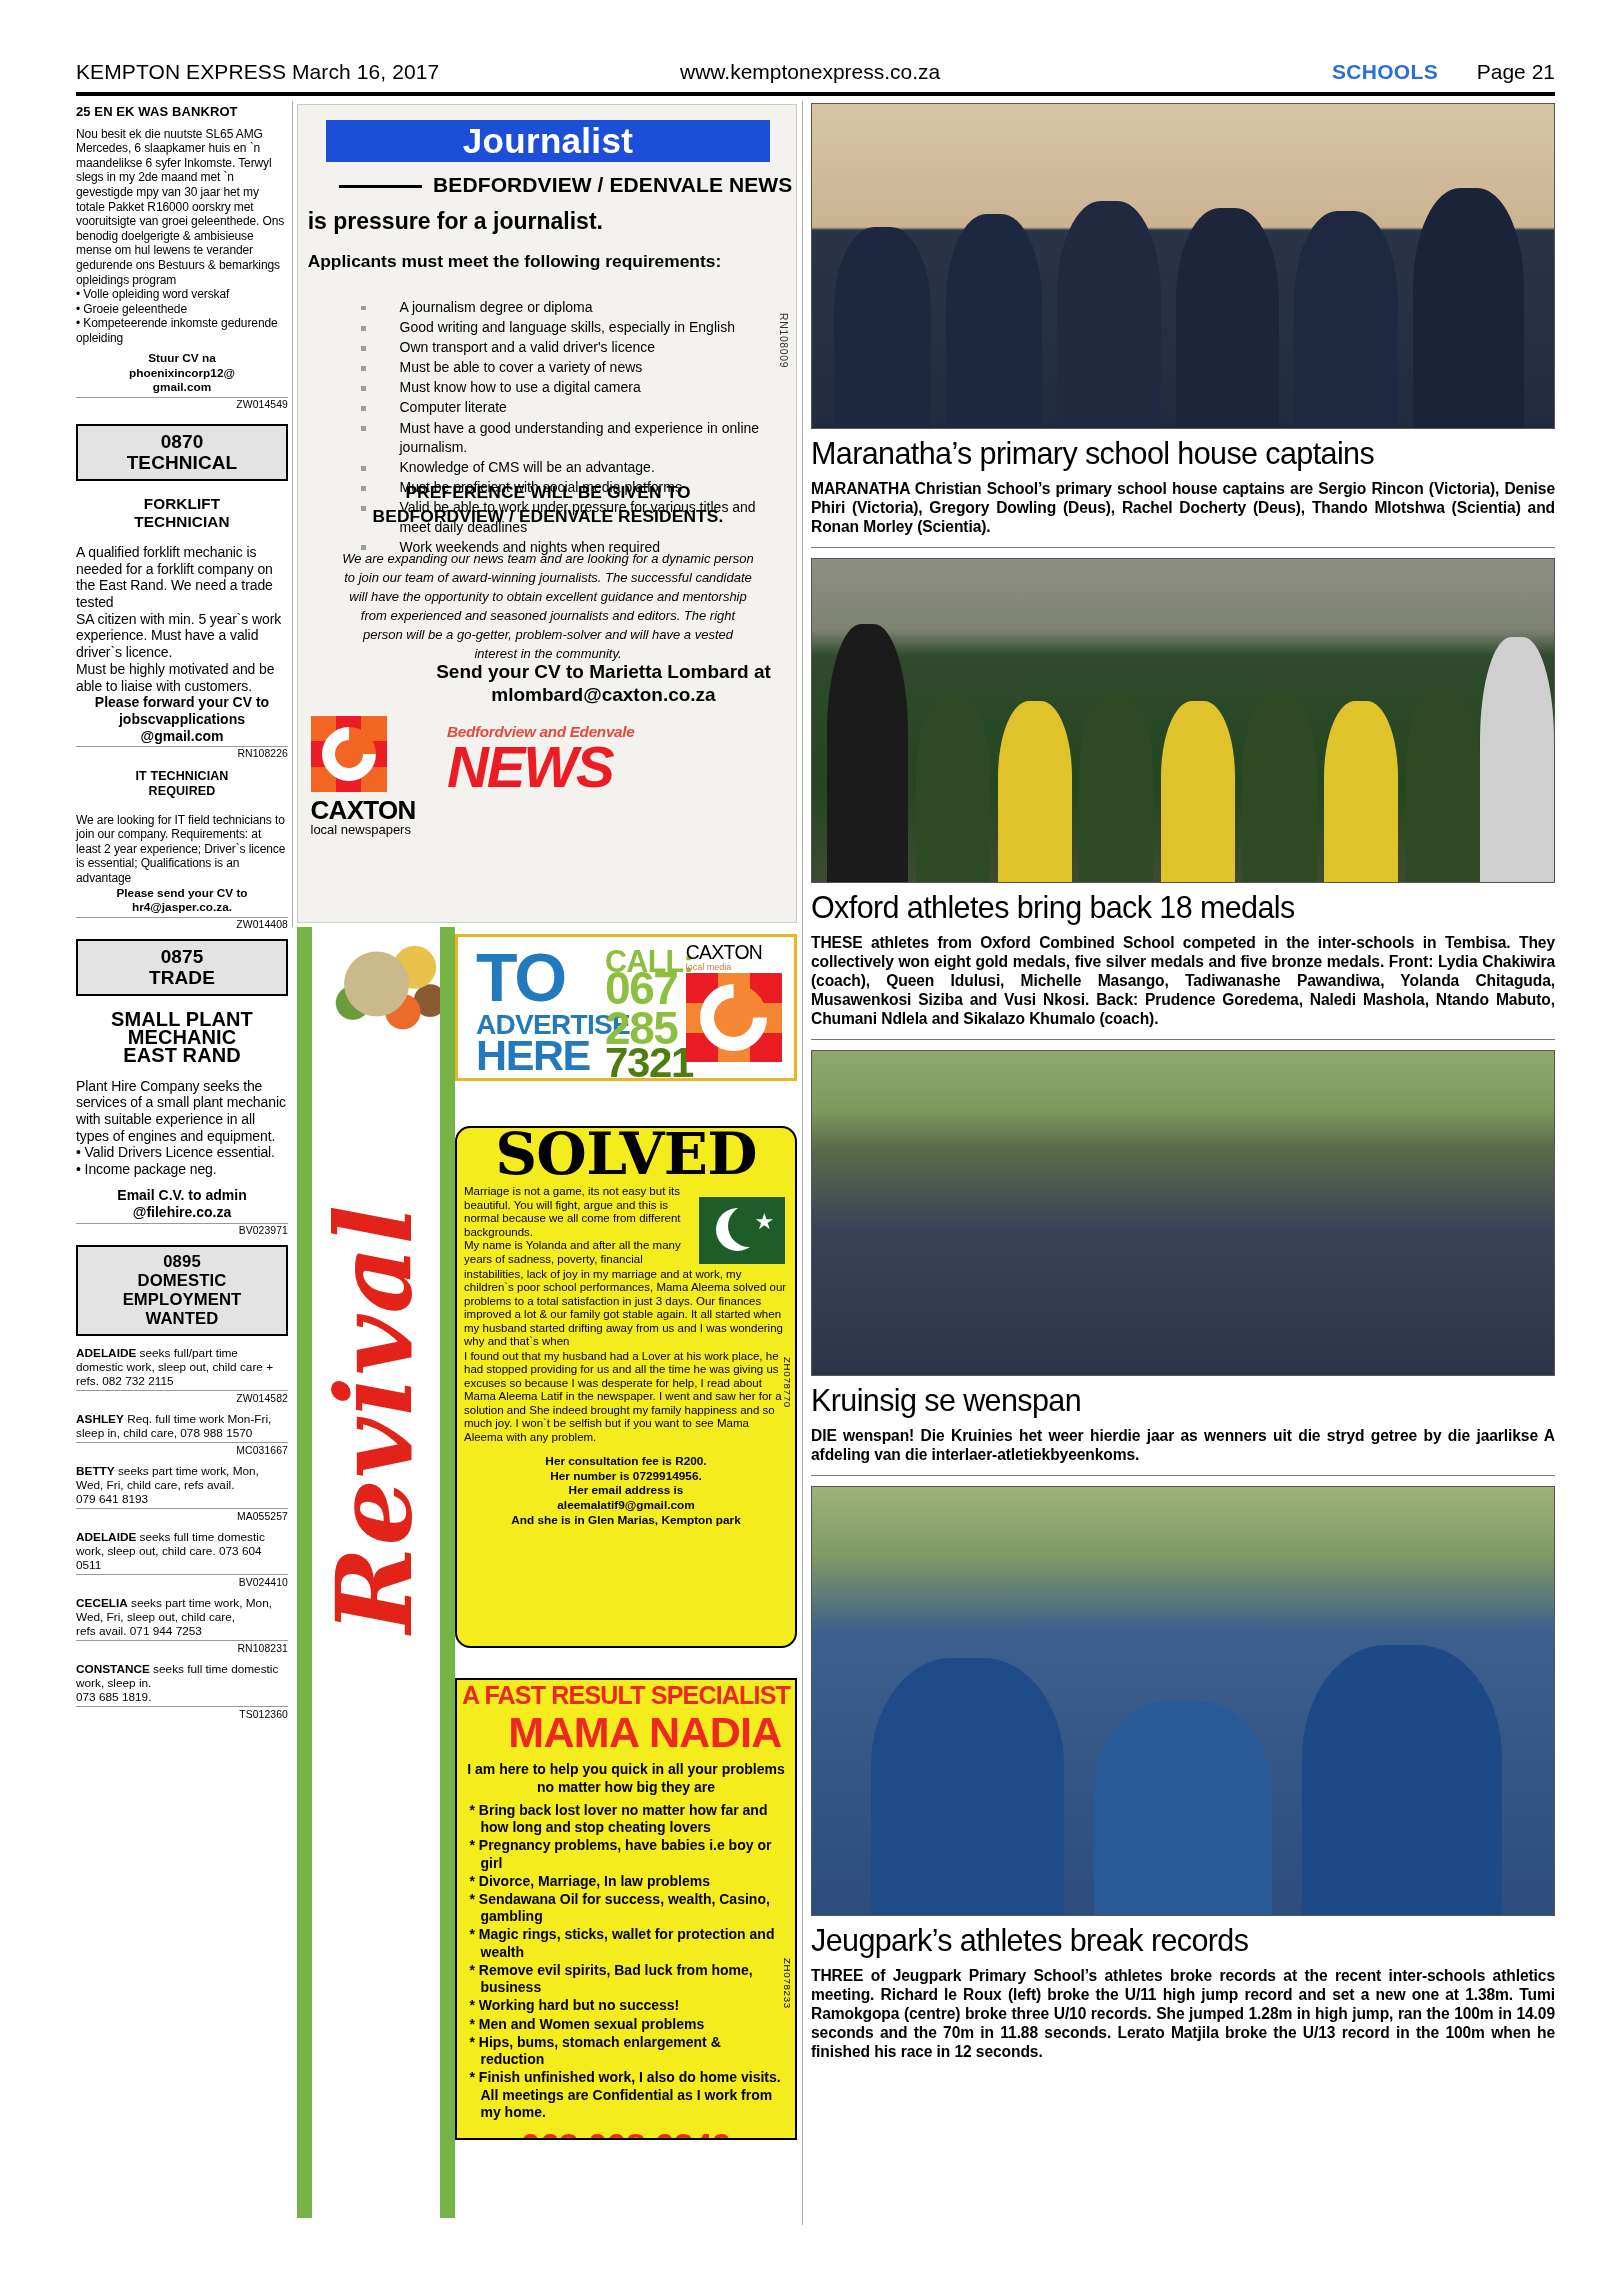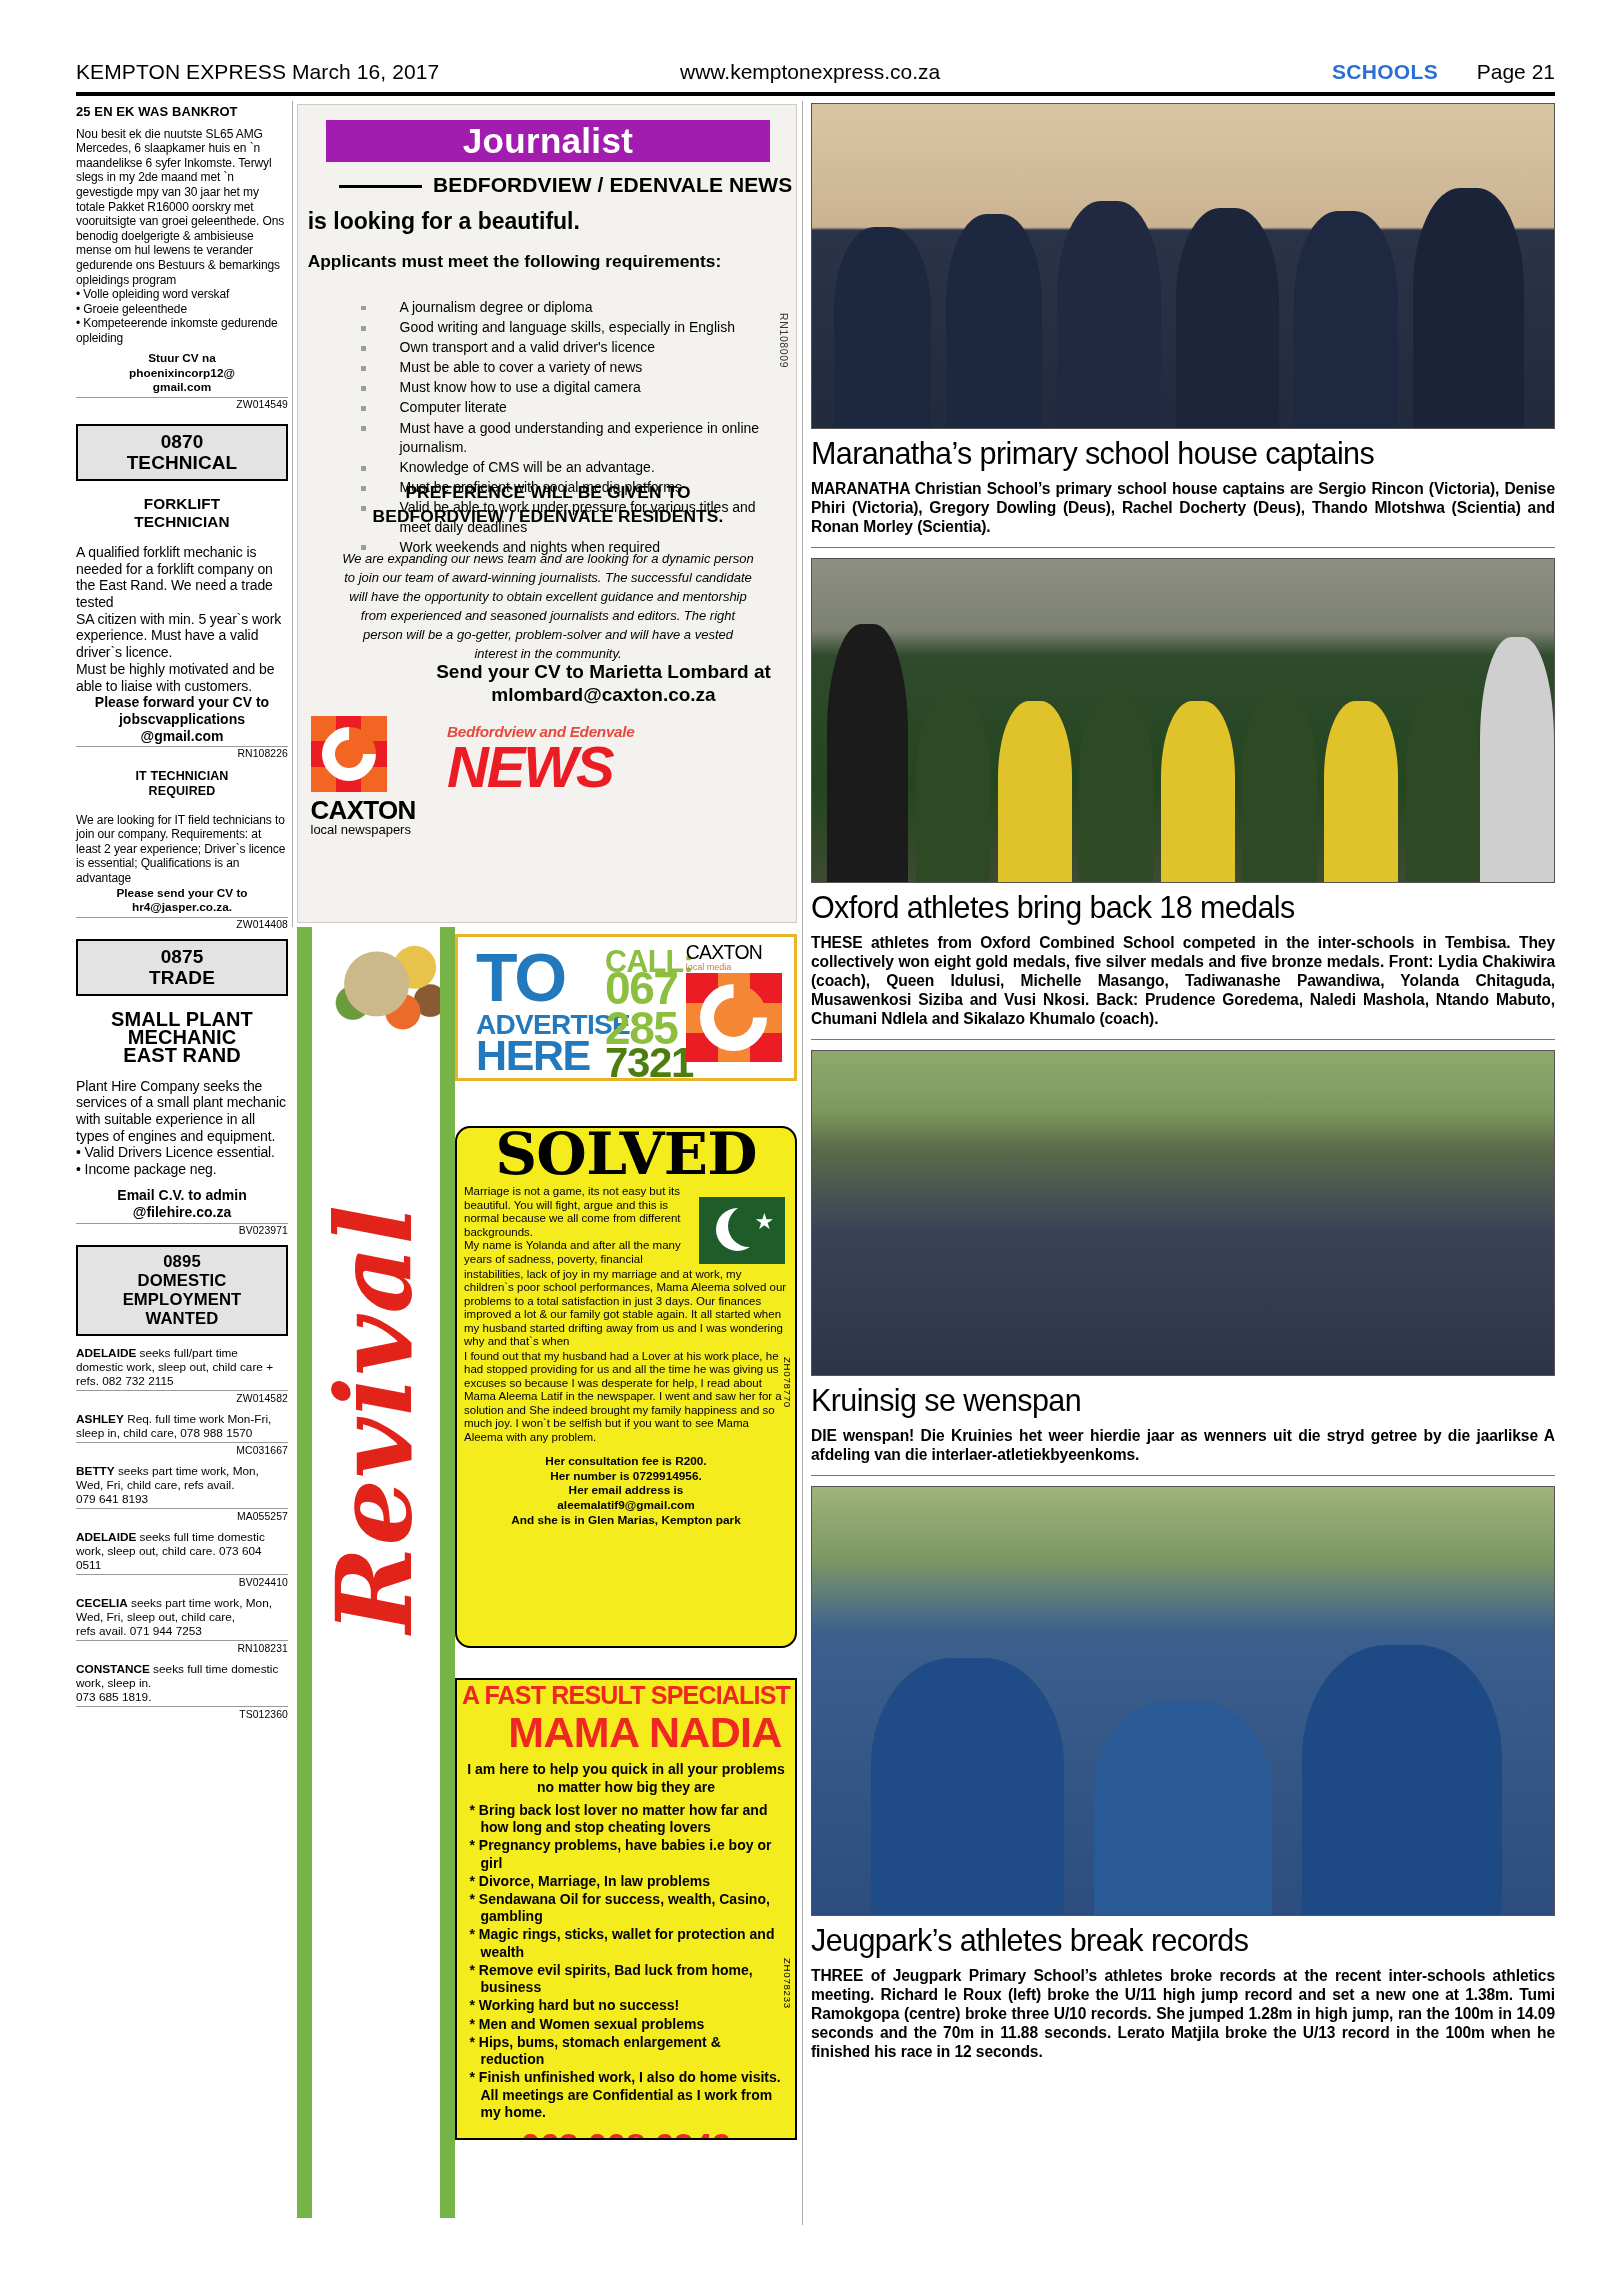--- a/index.html
+++ b/index.html
@@ -61,21 +61,21 @@
   .dw-item b { font-weight:bold; }
 
   
   .journ-ad {
     position:relative; width:500px; height:819px;
     background:#f4f2ef; border:0.7px solid #cfcac4;
     overflow:hidden;
   }
   .journ-banner {
     position:absolute; left:28px; top:15.3px; width:444px; height:42px;
-    background:#a21caf; color:#fff;
+    background:#1d4ed8; color:#fff;
     font-family:"Liberation Sans Narrow","Liberation Sans",sans-serif;
     font-size:35px; font-weight:bold; text-align:center; line-height:42px;
     letter-spacing:0.3px;
   }
   .journ-sub {
     position:absolute; left:0; top:68px; width:500px; text-align:right; padding-right:5.6px;
     font-family:"Liberation Sans Narrow","Liberation Sans",sans-serif;
     font-size:21px; font-weight:bold; letter-spacing:0.1px;
   }
   .journ-sub .dash { display:inline-block; width:83px; height:2.1px; background:#000; vertical-align:middle; margin-right:11px;}
@@ -370,21 +370,21 @@
 073 685 1819.</span>
       <div class="ref">TS012360</div>
     </div>
   </div>
 </div>
 
 <div class="col-mid">
   <div class="journ-ad">
     <div class="journ-banner">Journalist</div>
     <div class="journ-sub"><span class="dash"></span><span>BEDFORDVIEW / EDENVALE NEWS</span></div>
-    <div class="journ-look">is looking for a beautiful.</div>
+    <div class="journ-look">is pressure for a journalist.</div>
     <div class="journ-req">Applicants must meet the following requirements:</div>
     <ul class="journ-list">
       <li>A journalism degree or diploma</li>
       <li>Good writing and language skills, especially in English</li>
       <li>Own transport and a valid driver's licence</li>
       <li>Must be able to cover a variety of news</li>
       <li>Must know how to use a digital camera</li>
       <li>Computer literate</li>
       <li>Must have a good understanding and experience in online journalism.</li>
       <li>Knowledge of CMS will be an advantage.</li>

